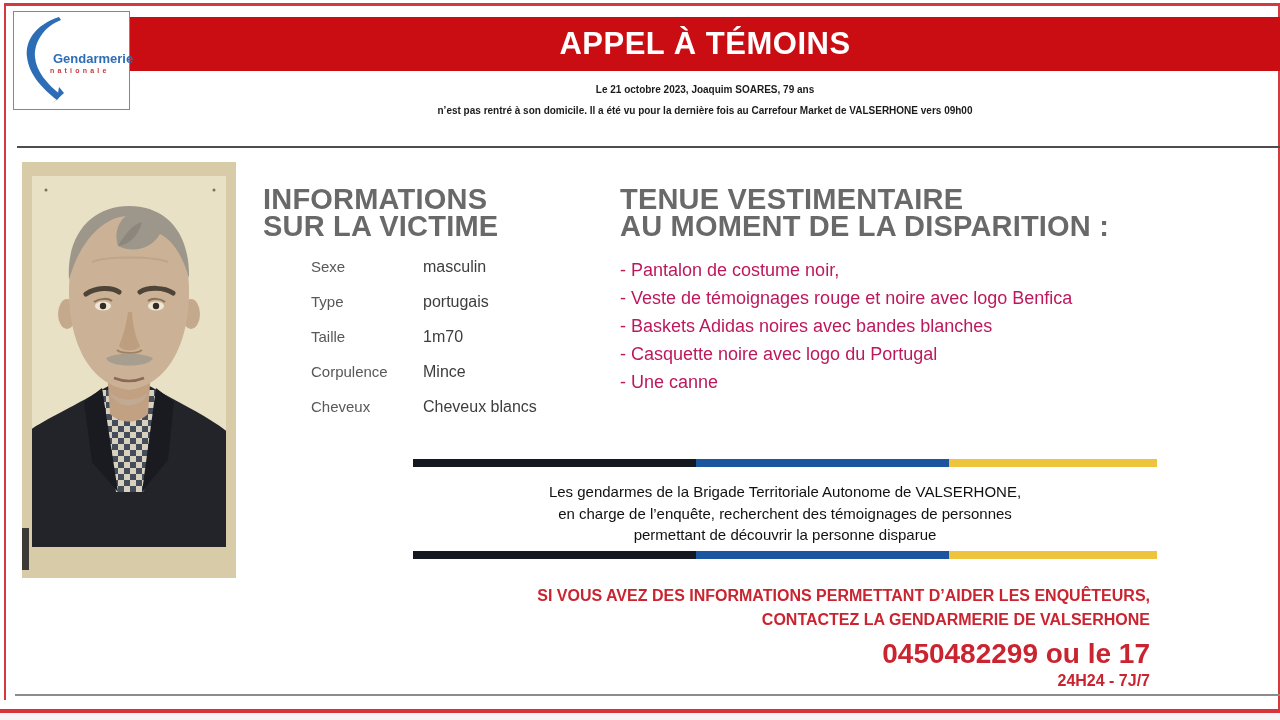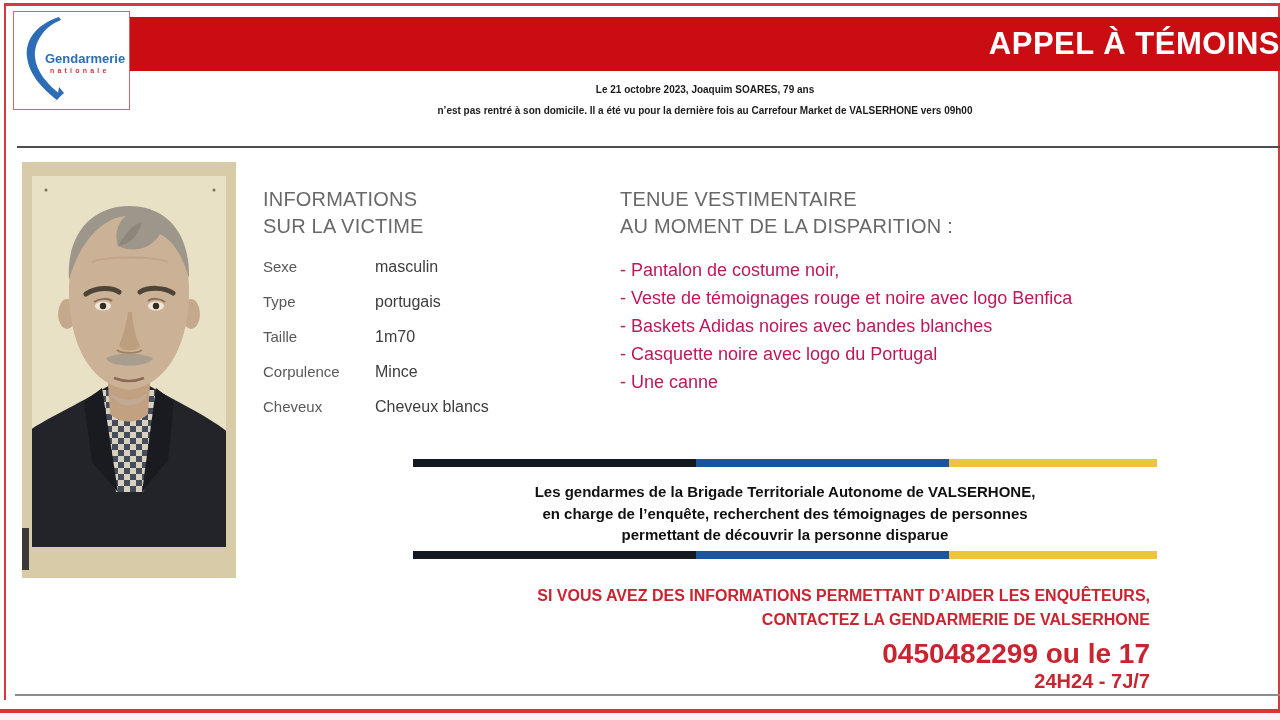--- a/index.html
+++ b/index.html
@@ -15,79 +15,79 @@
   .frame-right { position:absolute; right:0; top:3px; width:2px; height:707px; background:#d23a3f; }
 
   
   .logo-box {
     position:absolute; left:13px; top:11px; width:117px; height:99px;
     background:#ffffff; border:1px solid #d4666a; z-index:3;
     display:flex; align-items:center; justify-content:center;
   }
   .logo-inner { position:relative; width:109px; height:91px; }
   .logo-words { position:absolute; left:18px; top:36px; width:90px; }
-  .logo-brand-row { display:flex; align-items:center; gap:10px; }
+  .logo-brand-row { display:flex; align-items:center; gap:18px; }
   .logo-par { width:12px; height:8px; background:#2d6db5; transform:skewX(-18deg); }
   .logo-par.red { background:#c8373c; }
   .logo-brand { color:#2d6db5; font-weight:700; font-size:13px; letter-spacing:0px; }
   .logo-sub { color:#c8373c; font-size:7px; font-weight:700; letter-spacing:3.2px; margin:1px 0 0 15px; }
   .logo-swoosh { position:absolute; left:0; top:0; }
 
   
   .banner {
     position:absolute; left:130px; right:0; top:17px; height:54px;
-    background:#c90d12; display:flex; align-items:center; justify-content:flex-end;
+    background:#c90d12; display:flex; align-items:center; justify-content:center;
   }
   .banner-title { color:#ffffff; font-weight:700; font-size:31px; letter-spacing:0.5px; }
 
   
   .subtitle {
     position:absolute; left:130px; right:0; top:79px;
     text-align:center; color:#1b1b1b; font-weight:700; font-size:10px; line-height:21px;
   }
 
   .divider-top { position:absolute; left:17px; right:0; top:146px; height:2px; background:#4d4d4d; }
 
   
   .photo { position:absolute; left:22px; top:162px; width:214px; height:416px; }
 
   
   .info-section { position:absolute; left:263px; top:186px; width:330px; }
-  .section-heading { color:#696969; font-weight:400; font-size:20px; line-height:27px; letter-spacing:0.2px; }
-  .info-rows { margin-top:18px; }
+  .section-heading { color:#696969; font-weight:700; font-size:29px; line-height:27px; letter-spacing:0.2px; }
+  .info-rows { margin-top:18px;margin-left:48px; }
   .info-row { display:flex; align-items:baseline; margin-bottom:17px; }
   .info-label { width:112px; color:#585858; font-size:15px; }
   .info-value { color:#3d3d3d; font-size:16px; }
 
   
   .outfit-section { position:absolute; left:620px; top:186px; width:560px; }
   .outfit-list { margin-top:16px; }
   .outfit-item { color:#be185d; font-size:18px; line-height:28px; }
 
   
   .tri-bar { position:absolute; left:413px; width:744px; height:8px; display:flex; }
   .tri-bar .seg-black { width:38%; background:#141821; }
   .tri-bar .seg-blue  { width:34%; background:#1b55a0; }
   .tri-bar .seg-yellow{ width:28%; background:#eec33d; }
   .tri-bar.bar1 { top:459px; }
   .tri-bar.bar2 { top:551px; }
 
   .mid-text {
     position:absolute; left:413px; width:744px; top:481px;
-    text-align:center; color:#111111; font-weight:700; font-size:15px; line-height:21.5px;
+    text-align:center; color:#111111; font-weight:400; font-size:15px; line-height:21.5px;
   }
 
   
   .contact {
     position:absolute; left:690px; top:584px; width:920px; margin-left:-460px;
     text-align:right; color:#c92430;
   }
   .contact-line { font-weight:700; font-size:16px; line-height:24px; }
   .contact-phone { font-weight:700; font-size:28px; line-height:36px; margin-top:4px; }
-  .contact-hours { font-weight:700; font-size:20px; line-height:18px; }
+  .contact-hours { font-weight:700; font-size:16px; line-height:18px; }
 
   .divider-bottom { position:absolute; left:15px; right:0; top:694px; height:2px; background:#8c8c8c; }
   .red-band { position:absolute; left:0; right:0; top:709px; height:4px; background:#d7333a; }
   .footer-strip { position:absolute; left:0; right:0; top:713px; height:7px; background:#f8f4f5; }
 </style>
 </head>
 <body>
 
 <div class="poster">
 

